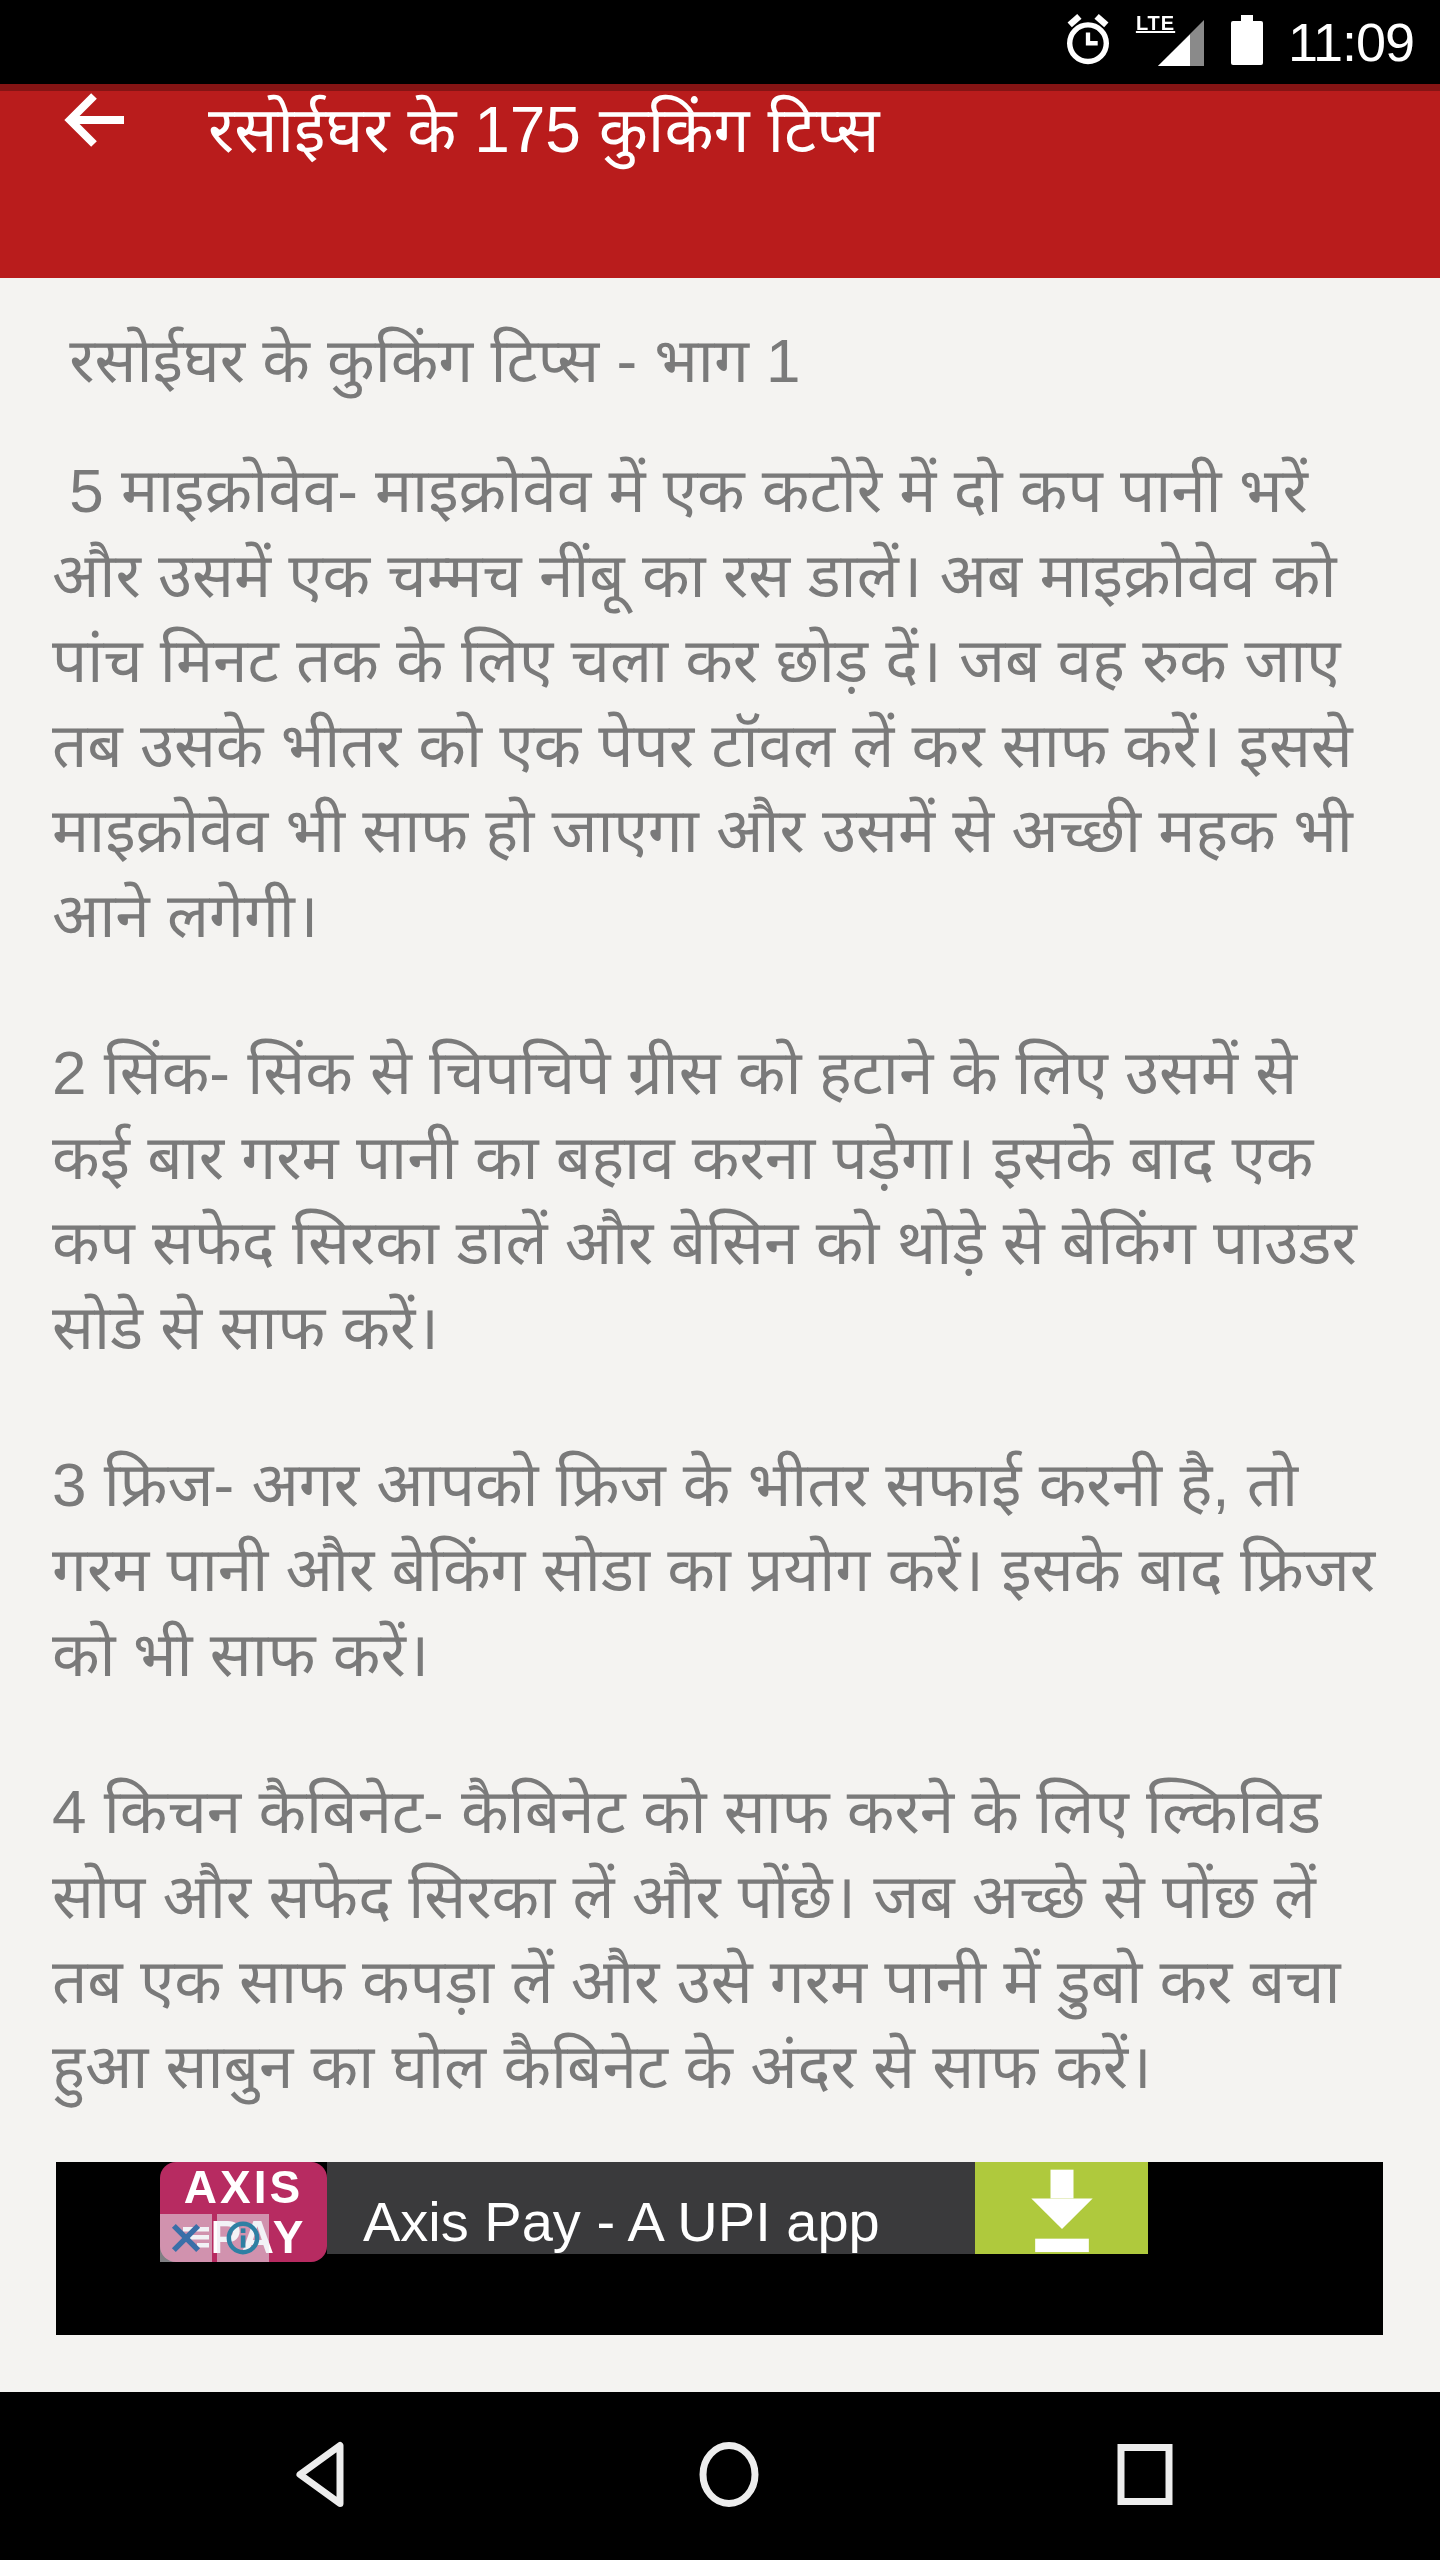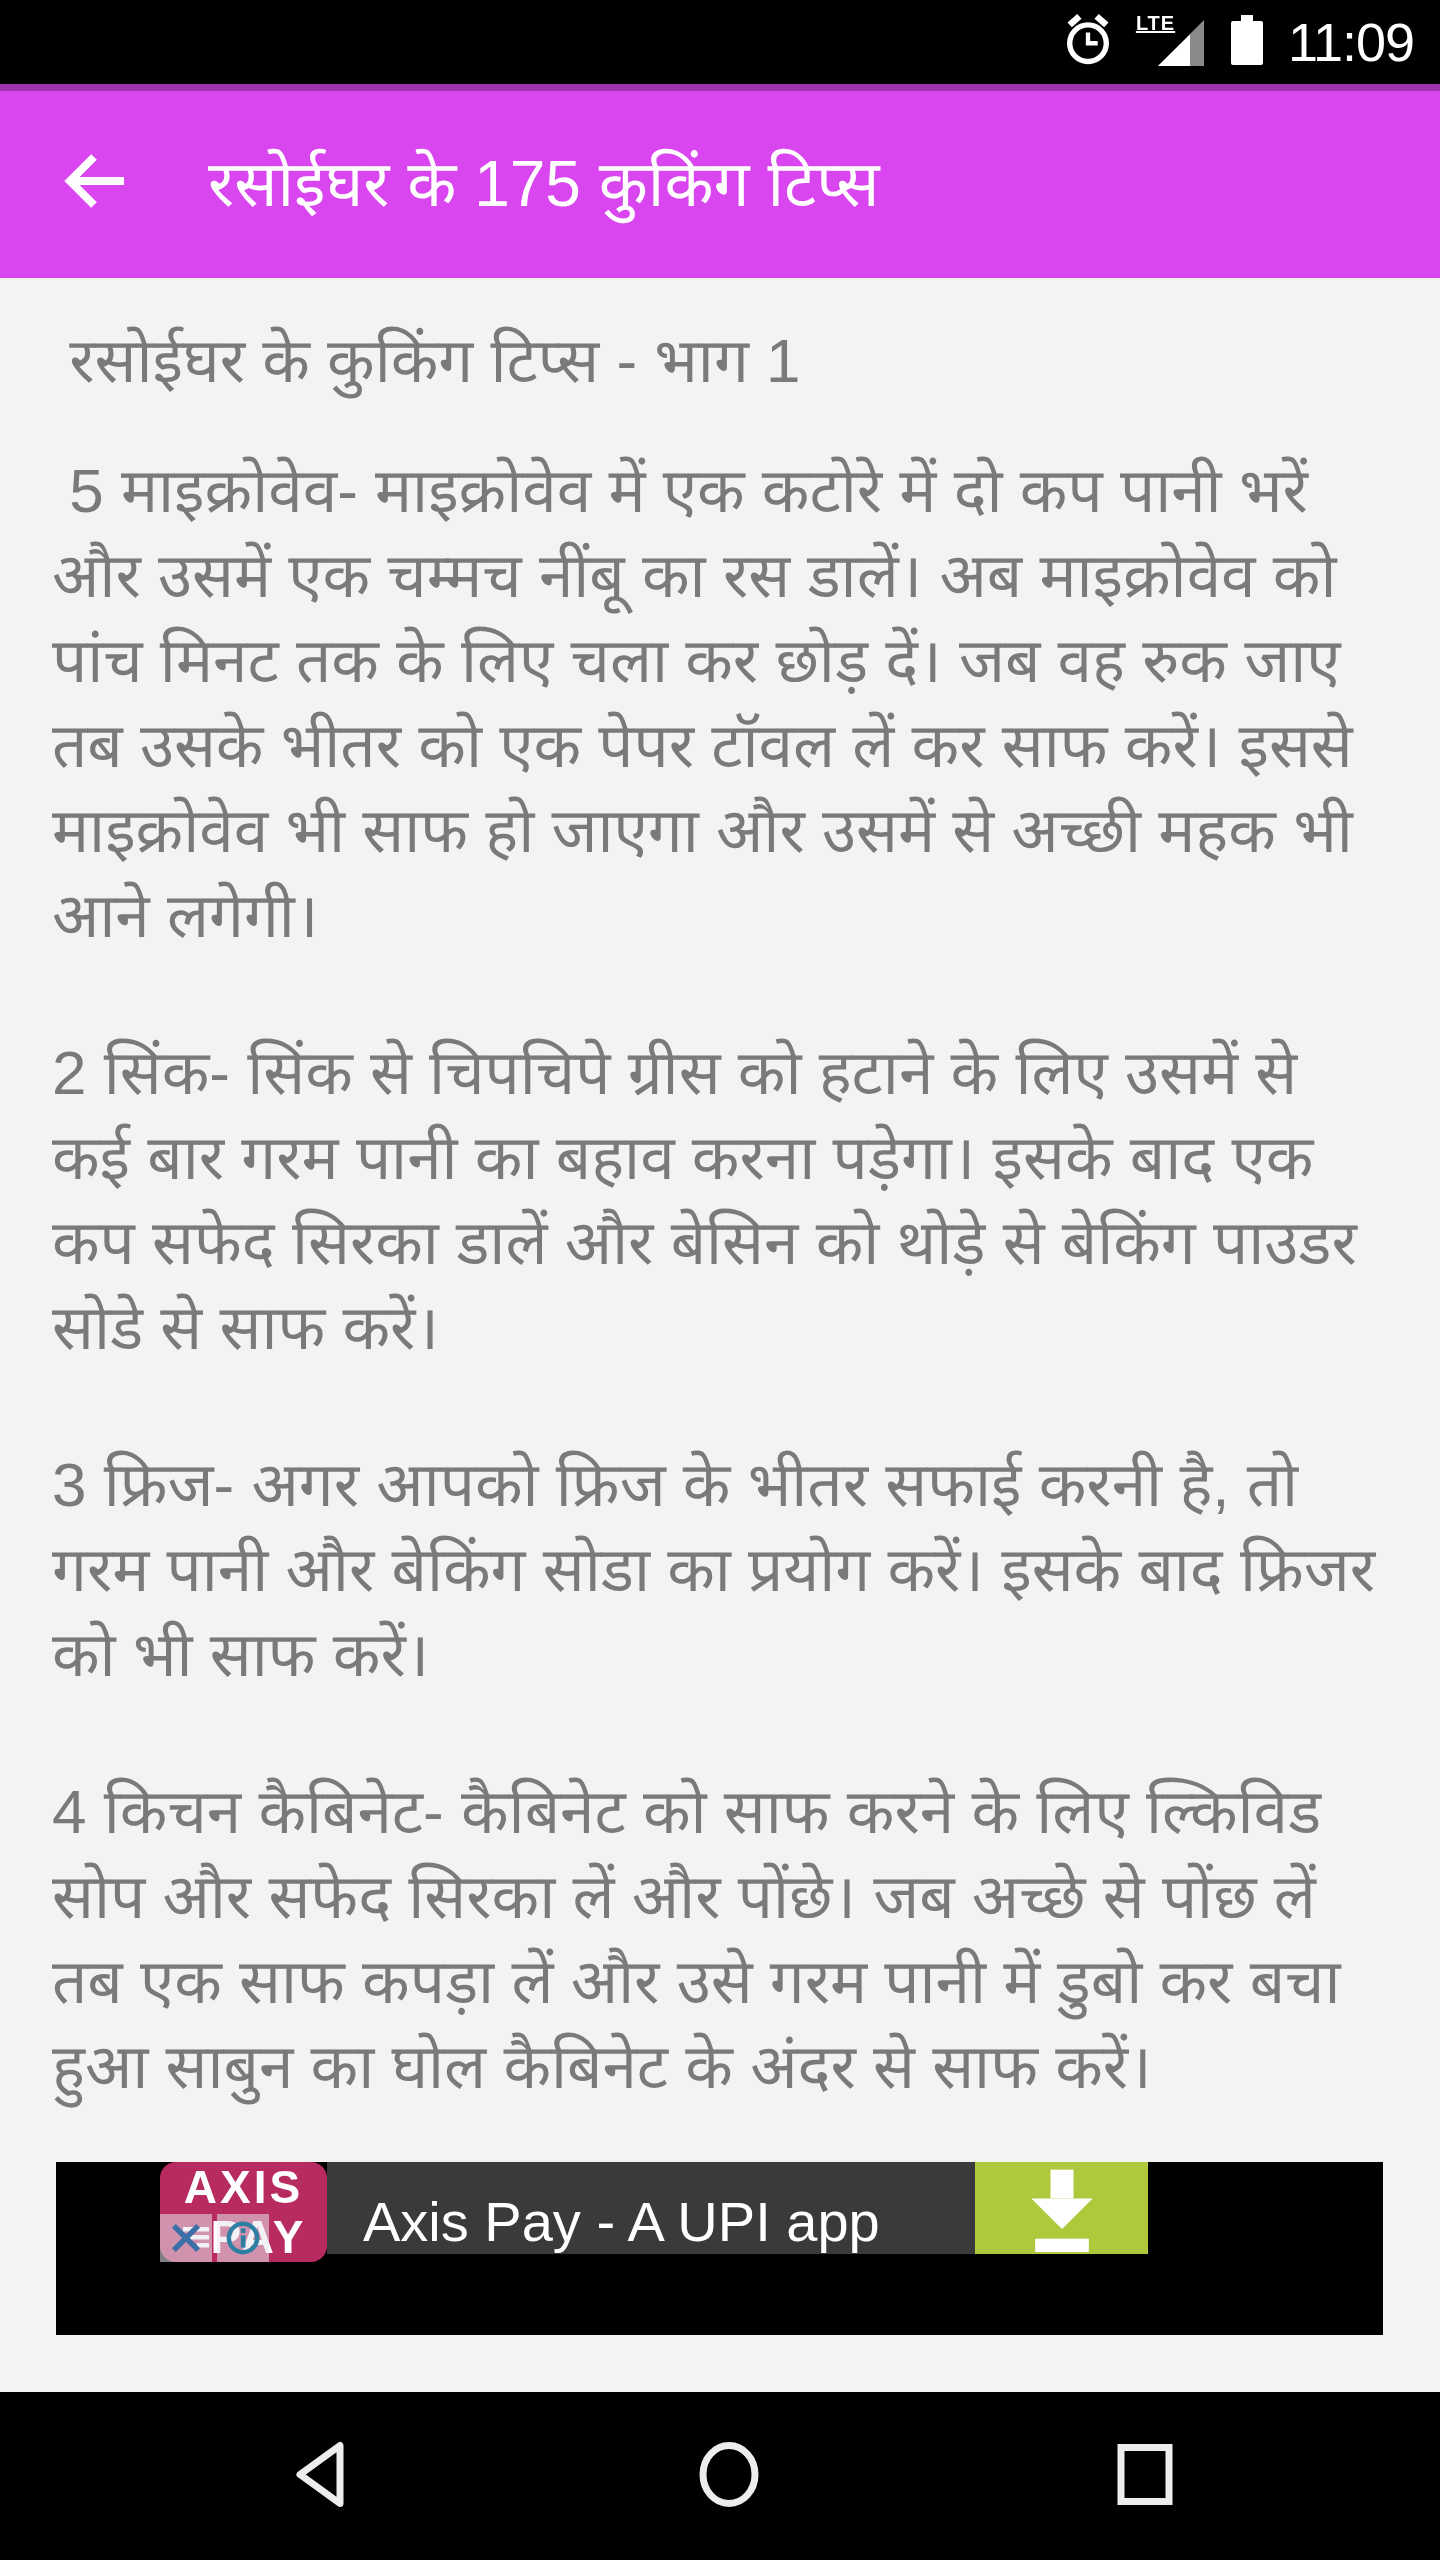--- a/index.html
+++ b/index.html
@@ -14,22 +14,22 @@
     display:flex; align-items:center; justify-content:flex-end; gap:22px;
     padding-right:26px; box-sizing:border-box;
   }
   .status-time { color:#fff; font-size:54px; letter-spacing:-1px; line-height:84px; }
   .signal-wrap { position:relative; width:70px; height:56px; }
   .signal-wrap .lte { position:absolute; left:0; top:-2px; color:#fff; font-size:20px; font-weight:bold; letter-spacing:1px;text-decoration:underline; }
   .signal-wrap svg { position:absolute; right:0; bottom:2px; }
 
   
   .app-bar {
-    position:absolute; top:84px; left:0; width:100%; height:194px; background:#d946ef;
-    display:flex; align-items:center;
+    position:absolute; top:84px; left:0; width:100%; height:194px; background:#b91c1c;
+    display:flex; align-items:flex-start;
   }
   .app-bar::before { content:""; position:absolute; top:0; left:0; right:0; height:7px; background:rgba(0,0,0,0.28); }
   .app-bar::after  { content:""; position:absolute; bottom:-16px; left:0; right:0; height:16px;
                      background:linear-gradient(rgba(0,0,0,0.20), rgba(0,0,0,0)); }
   .back-btn { width:72px; height:72px; margin-left:60px; background:none; border:none; padding:0; cursor:pointer; }
   .app-title { color:#FFFFFF; font-size:64px; font-weight:500; margin-left:76px; white-space:nowrap; }
 
   
   .content {
     position:absolute; top:278px; left:0; width:100%; height:2114px;

